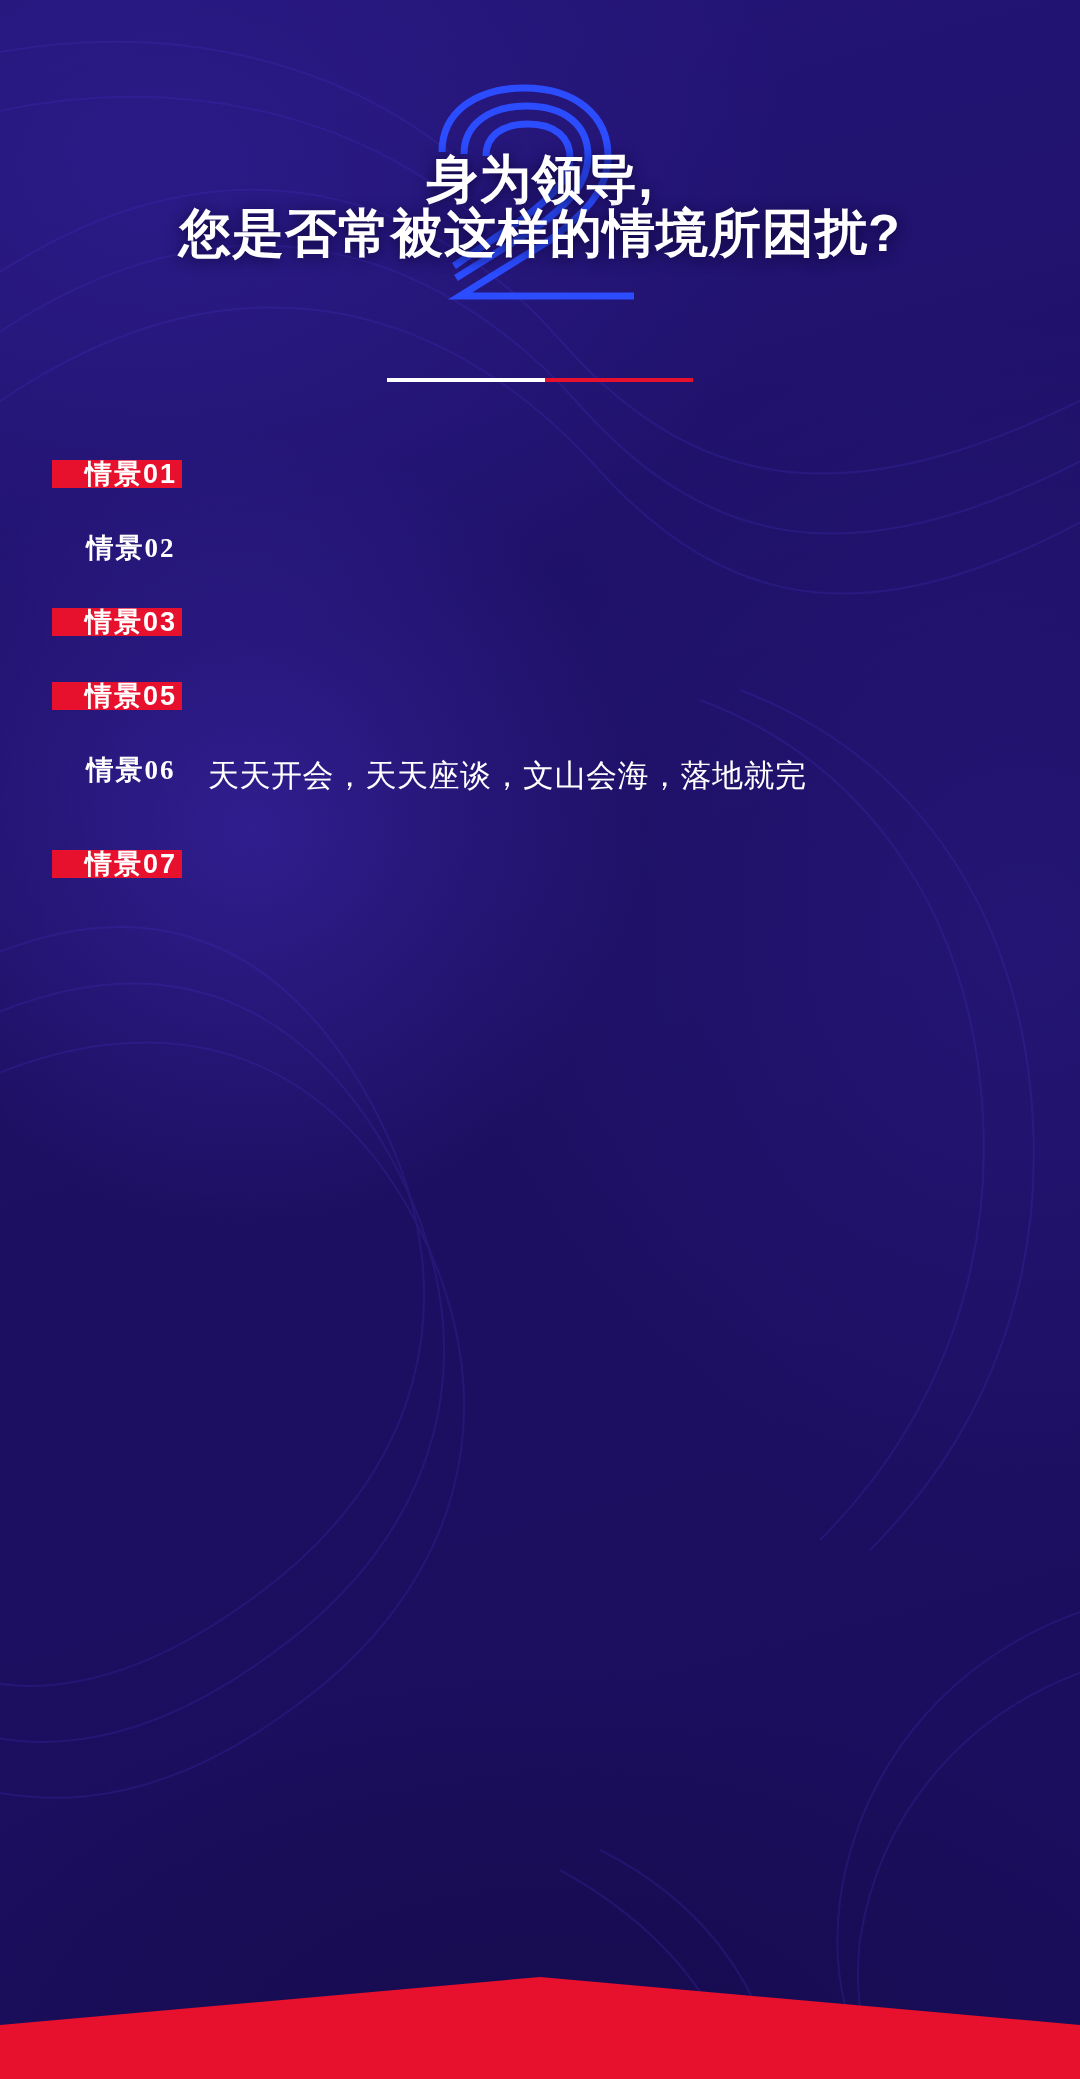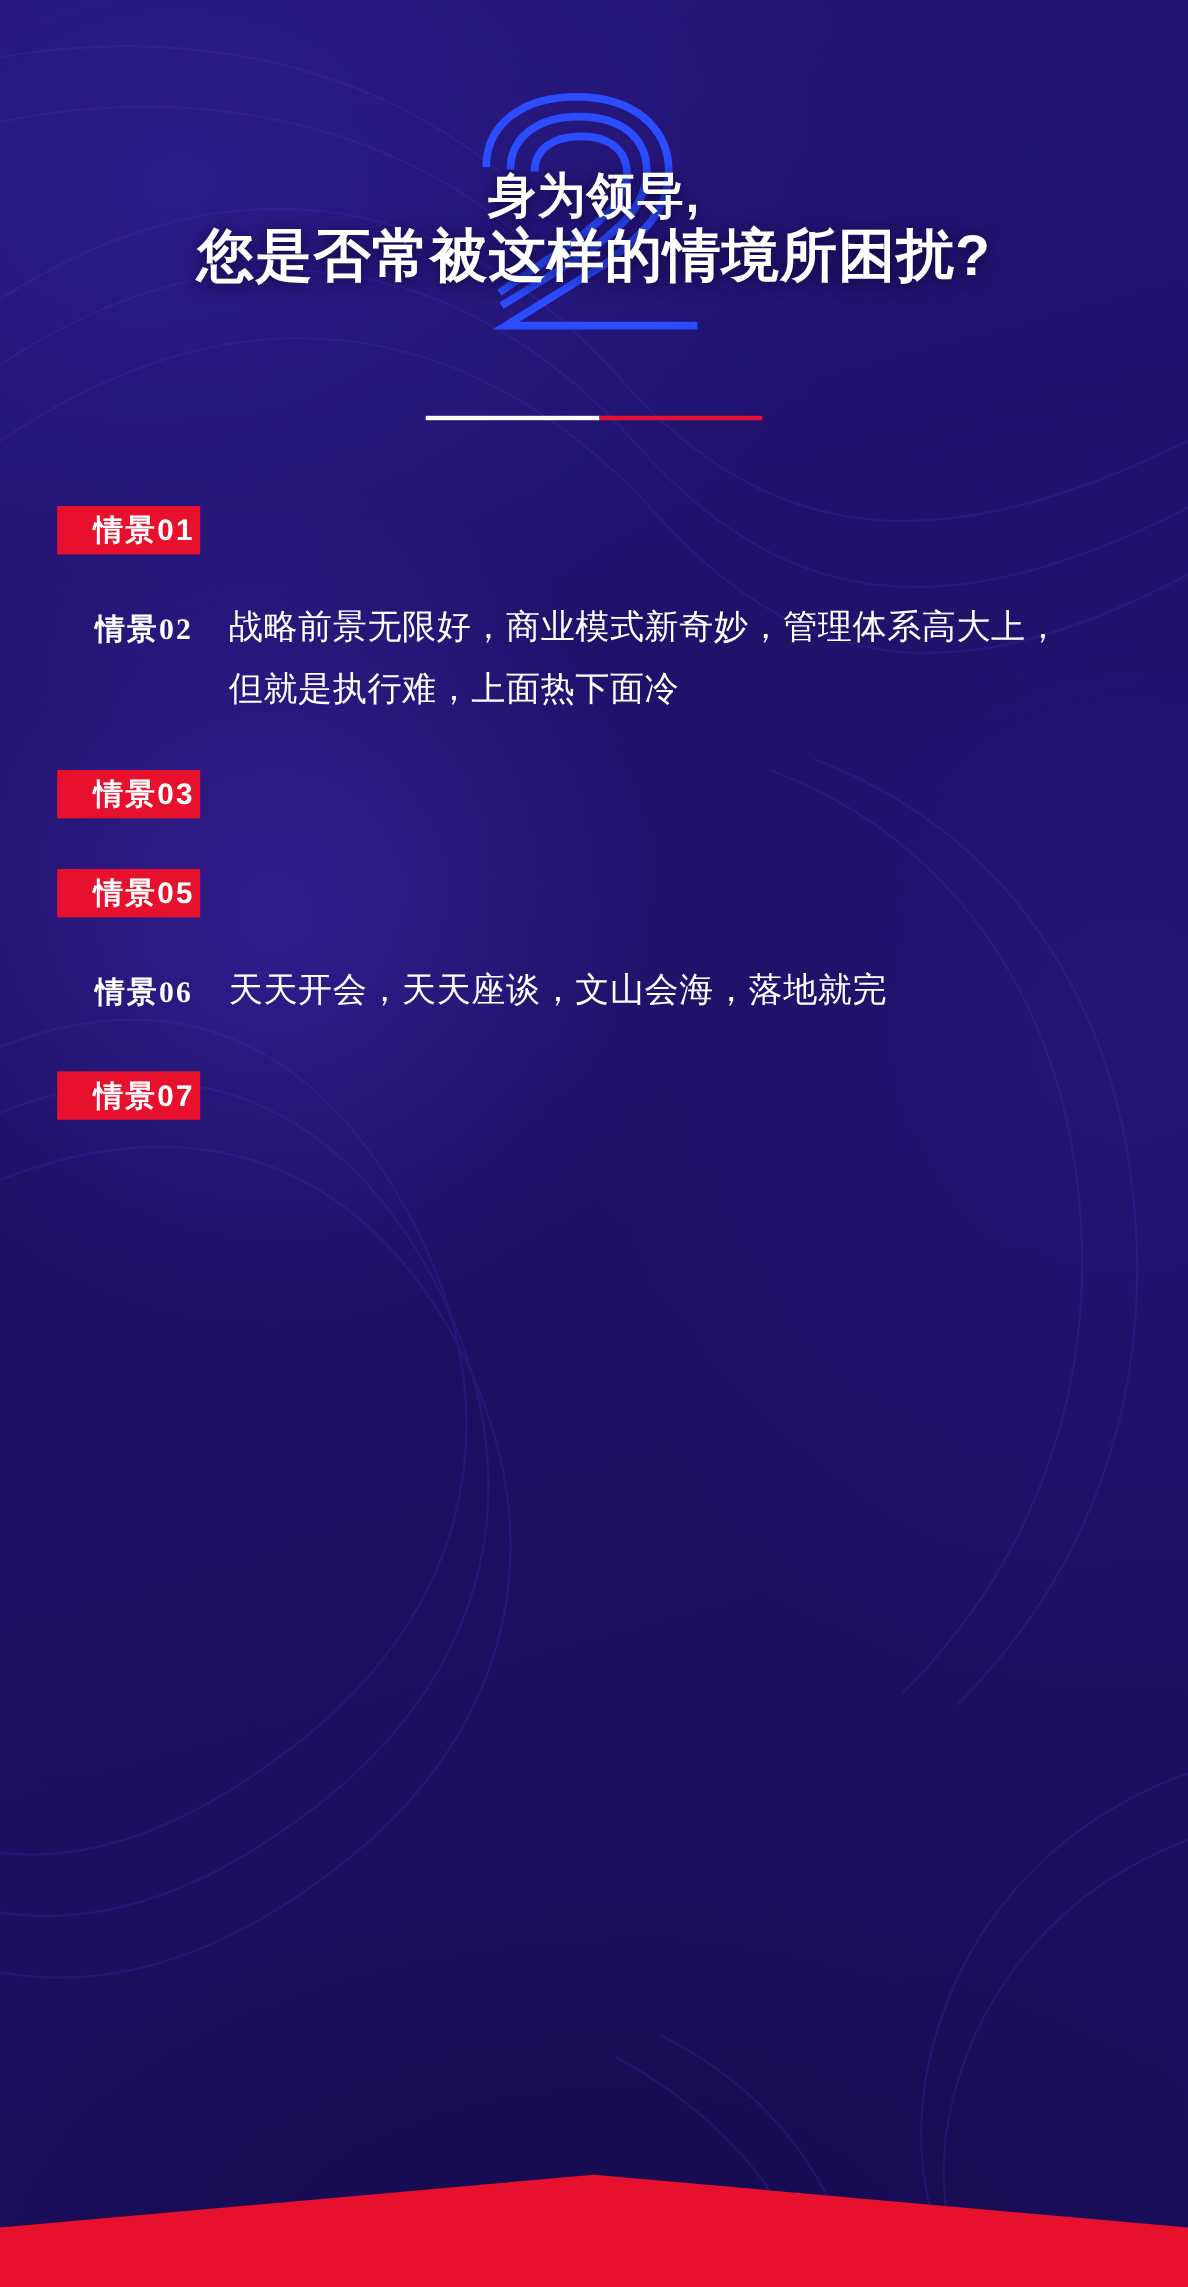--- a/index.html
+++ b/index.html
@@ -62,21 +62,21 @@
     position: absolute;
     left: 0;
     right: 0;
     top: 152px;
     text-align: center;
     color: #ffffff;
     font-weight: bold;
     letter-spacing: 1px;
     text-shadow: 0 2px 14px rgba(10,5,50,0.85);
   }
-  .headline .l1 { font-size: 44px; line-height: 54px; }
+  .headline .l1 { font-size: 52px; line-height: 54px; }
   .headline .l2 { font-size: 52px; line-height: 54px; }
 
   
   .divider {
     position: absolute;
     top: 378px;
     left: 50%;
     transform: translateX(-50%);
     width: 306px;
     height: 4px;
@@ -93,21 +93,21 @@
     width: 976px;
   }
   .row {
     display: flex;
     align-items: flex-start;
     margin-bottom: 38px;
   }
   .tag {
     flex: 0 0 auto;
     width: 130px;
-    height: 44px;
+    height: 28px;
     margin-top: 8px;
     display: flex;
     align-items: center;
     justify-content: center;
     color: #ffffff;
     font-size: 27px;
     font-weight: bold;
     letter-spacing: 2px;
     box-sizing: border-box;
     padding-left: 28px;
@@ -185,21 +185,20 @@
   </div>
 
   <div class="list">
 
     <div class="row">
       <div class="tag red">情景01</div>
     </div>
 
     <div class="row">
       <div class="tag plain">情景02</div>
-      <div class="row-text">战略前景无限好，商业模式新奇妙，管理体系高大上，但就是执行难，上面热下面冷</div>
     </div>
 
     <div class="row">
       <div class="tag red">情景03</div>
     </div>
 
 
     <div class="row">
       <div class="tag red">情景05</div>
     </div>

